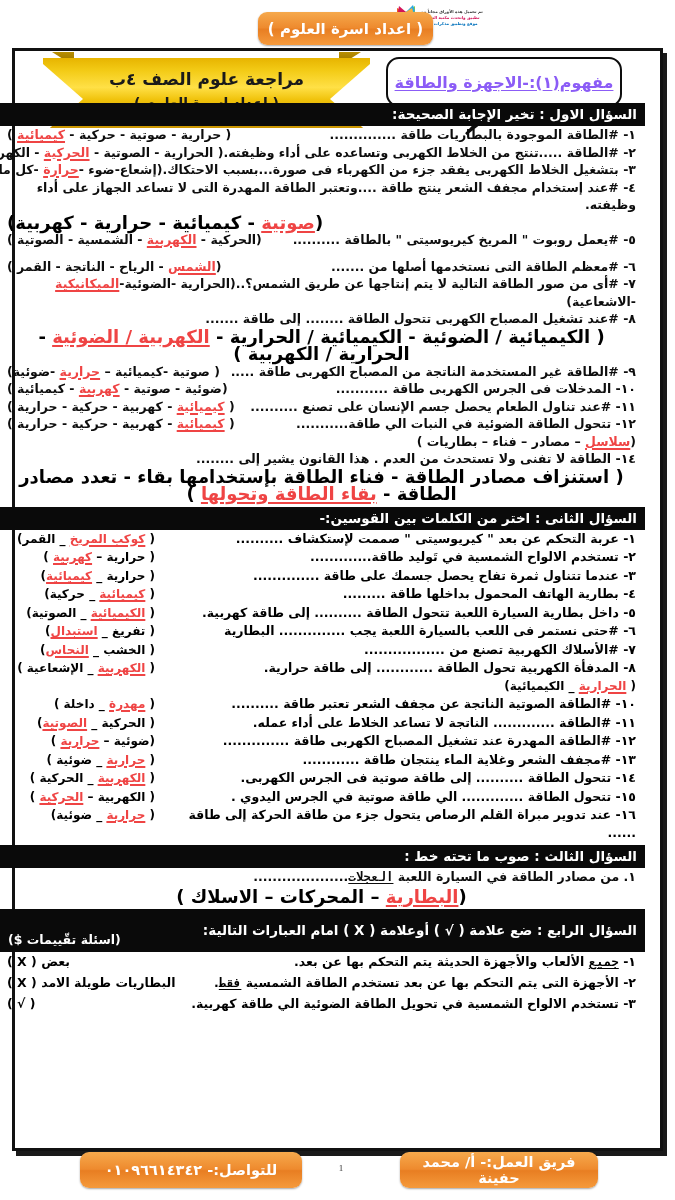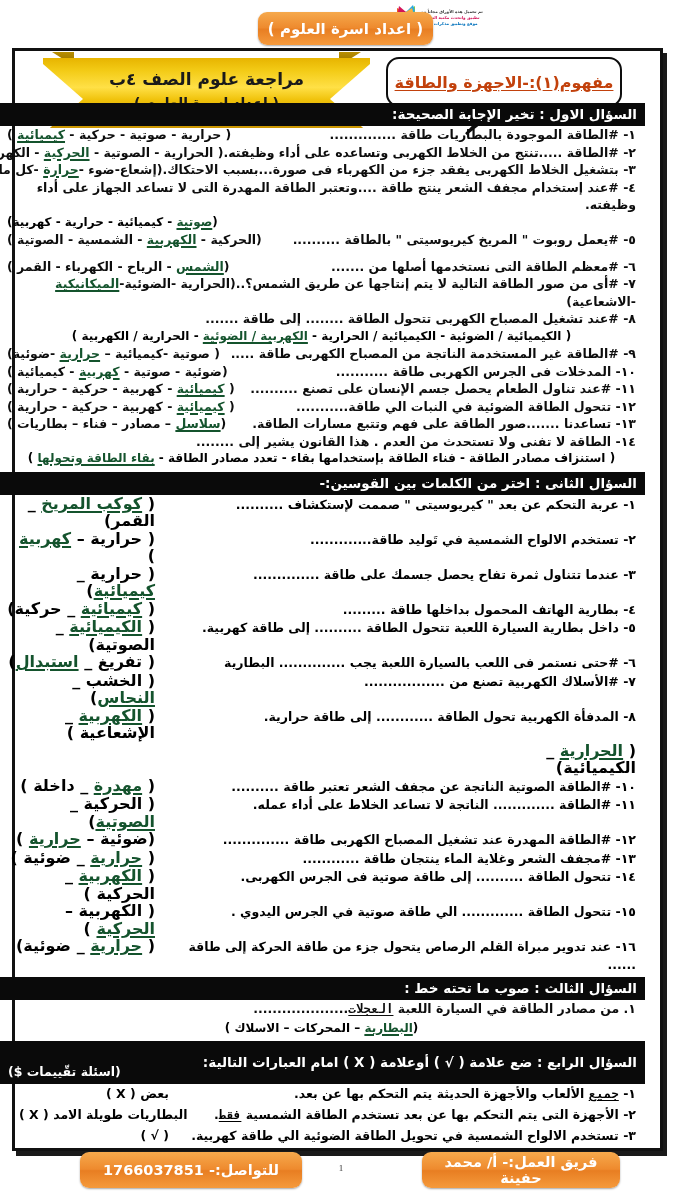--- a/index.html
+++ b/index.html
@@ -58,21 +58,21 @@
   }
   .ribbon-tail-l { top:0;  left:9px;  clip-path: polygon(0 0, 22px 0, 22px 14px); }
   .ribbon-tail-r { top:0;  right:9px; clip-path: polygon(0 0, 22px 0, 0 14px); }
   .rb-t1 { font-size:17px; font-weight:bold; line-height:25px; }
   .rb-t2 { font-size:14px; font-weight:bold; line-height:22px; }
 
   
   .bubble { position:absolute; top:57px; left:386px; width:236px; height:50px;
             border:2.5px solid #0d0d0d; border-radius:13px; background:#fff;
             display:flex; align-items:center; justify-content:center; }
-  .bubble-txt { font-size:16px; font-weight:bold; color:#c2410c;
+  .bubble-txt { font-size:16px; font-weight:bold; color:#8b5cf6;
                 text-decoration:underline; text-underline-offset:2px; }
   .bubble-tail { position:absolute; top:106px; left:460px; width:44px; height:32px; }
 
   
   .qhead {
     background:#0a0a0a; color:#fff; font-weight:bold; font-size:13.5px;
     padding:2px 8px 3px 8px; line-height:18px; margin:0;
     display:flex; justify-content:space-between; align-items:center;
   }
   .qhead .sub { font-size:12.5px;margin-top:20px; }
@@ -81,41 +81,41 @@
   .body { position:absolute; top:11px; left:0; width:645px; padding-top:92px; }
   .sect { padding:0; }
 
   .row { display:flex; align-items:flex-start; justify-content:space-between;
          padding:0 9px 0 7px; line-height:17.5px; }
   .q { font-size:12.5px; font-weight:bold; color:#0d0d0d; white-space:nowrap; }
   .opts { font-size:12.5px; font-weight:bold; color:#0d0d0d; white-space:nowrap; }
   .full { padding:0 9px 0 7px; line-height:17.5px; font-size:12.5px;
           font-weight:bold; color:#0d0d0d; }
   .optline { text-align:left; padding:0 9px 0 7px; line-height:17.5px;
-             font-size:12px; font-weight:bold; }
+             font-size:18px; font-weight:bold; }
   .optline.center { text-align:center; }
-  .ans { color:#14532d; text-decoration:underline; text-underline-offset:2px;
+  .ans { color:#ef4444; text-decoration:underline; text-underline-offset:2px;
          text-decoration-thickness:1.5px; }
   .ul { text-decoration:underline; text-underline-offset:2px;font-family:Liberation Mono, monospace; }
   .gap { height:9px; }
 
   
   .row2 { display:flex; align-items:baseline; padding:0 9px 0 7px; line-height:17.5px; }
   .row2 .st { flex:1 1 auto; font-size:12.5px; font-weight:bold; text-align:right;
               padding-left:6px; }
-  .row2 .op { flex:0 0 148px; font-size:16px; font-weight:bold; text-align:right; }
+  .row2 .op { flex:0 0 148px; font-size:12px; font-weight:bold; text-align:right; }
 
   
   .row4 { display:flex; align-items:baseline; padding:0 9px 0 7px;
           line-height:19px; font-size:12.5px; font-weight:bold; }
   .row4 .st4 { flex:1 1 auto; }
-  .row4 .mk4 { flex:0 0 150px; text-align:right; white-space:nowrap;margin-left:12px; }
-
-  
-  #pill-team  { top:1152px; left:400px; width:198px; height:36px; font-size:14.5px;margin-left:22px; }
+  .row4 .mk4 { flex:0 0 150px; text-align:left; white-space:nowrap; }
+
+  
+  #pill-team  { top:1152px; left:400px; width:198px; height:36px; font-size:14.5px; }
   #pill-phone { top:1152px; left:80px;  width:222px; height:36px; font-size:14.5px; }
   .pageno { position:absolute; top:1163px; left:333px; width:16px; text-align:center;
             font-size:9px; color:#333; font-family:"Liberation Serif", serif; }
 </style>
 </head>
 <body>
 
 <div class="page">
 
   <div class="topstrip">
@@ -196,21 +196,21 @@
         <span class="q"><span>٥-</span>
           <span>#يعمل روبوت " المريخ كيريوسيتى " بالطاقة ..........</span></span>
         <span class="opts"><span>(الحركية - </span><span class="ans">الكهربية</span><span> - الشمسية -  الصوتية )</span></span>
       </div>
 
       <div class="gap"></div>
 
       <div class="row">
         <span class="q"><span>٦-</span>
           <span>#معظم الطاقة التى نستخدمها أصلها من .......</span></span>
-        <span class="opts"><span>(</span><span class="ans">الشمس</span><span> -  الرياح - الكهرباء - القمر )</span></span>
+        <span class="opts"><span>(</span><span class="ans">الشمس</span><span> -  الرياح - الناتجة - القمر )</span></span>
       </div>
 
       <div class="full">
         <span>٧-</span>
         <span>#أى من صور الطاقة التالية لا يتم إنتاجها عن طريق الشمس؟..(الحرارية -الضوئية-</span><span class="ans">الميكانيكية</span><span> -الاشعاعية)</span>
       </div>
 
       <div class="full">
         <span>٨-</span>
         <span>#عند تشغيل المصباح الكهربى تتحول الطاقة ........ إلى طاقة .......</span>
@@ -235,22 +235,20 @@
         <span class="opts"><span>( </span><span class="ans">كيميائية</span><span> - كهربية -  حركية -  حرارية )</span></span>
       </div>
 
       <div class="row">
         <span class="q"><span>١٢-</span>
           <span>تتحول الطاقة الضوئية في النبات الي طاقة...........</span></span>
         <span class="opts"><span>( </span><span class="ans">كيميائية</span><span> - كهربية -  حركية -  حرارية )</span></span>
       </div>
 
       <div class="row">
-        <span class="q"><span>١٣-</span>
-          <span>تساعدنا .......صور الطاقة على فهم وتتبع مسارات الطاقة.</span></span>
         <span class="opts"><span>(</span><span class="ans">سلاسل</span><span> – مصادر – فناء – بطاريات )</span></span>
       </div>
 
       <div class="full">
         <span>١٤-</span>
         <span>الطاقة لا تفنى ولا تستحدث من العدم . هذا القانون يشير إلى ........</span>
       </div>
       <div class="optline center"><span>( استنزاف مصادر الطاقة - فناء الطاقة بإستخدامها بقاء - تعدد مصادر الطاقة - </span><span class="ans">بقاء الطاقة وتحولها</span><span> )</span></div>
     </div>
 
@@ -392,16 +390,16 @@
       <div class="row4">
         <span class="st4"><span>٣-</span>
           <span>تستخدم الالواح الشمسية في تحويل الطاقة الضوئية الي طاقة كهربية.</span></span>
         <span class="mk4"><span>( √ )</span></span>
       </div>
     </div>
 
   </div>
 
   <div class="pill" id="pill-team">فريق العمل:- أ/ محمد حفينة</div>
-  <div class="pill" id="pill-phone">للتواصل:- 1766037851</div>
+  <div class="pill" id="pill-phone">للتواصل:- ٠١٠٩٦٦١٤٣٤٢</div>
   <div class="pageno">1</div>
 
 </div>
 
 </body></html>

